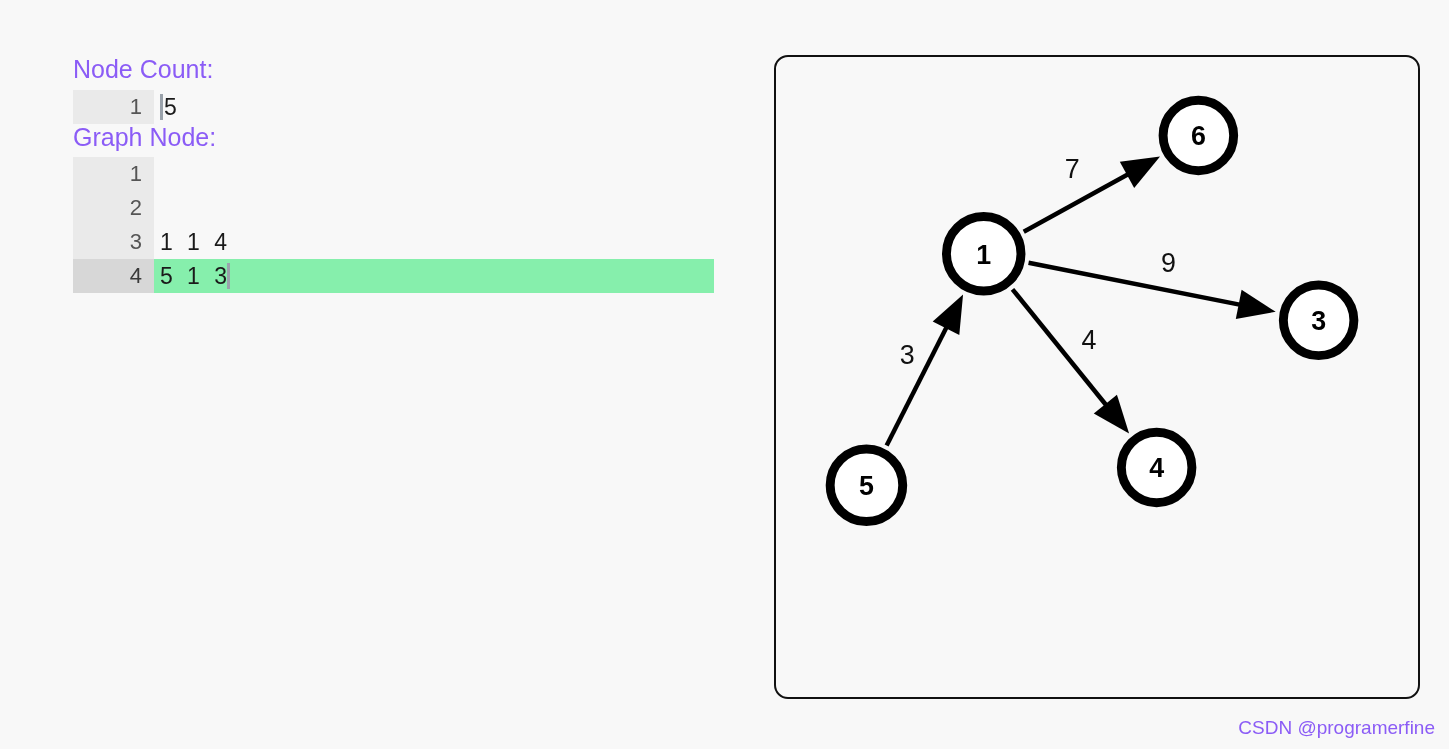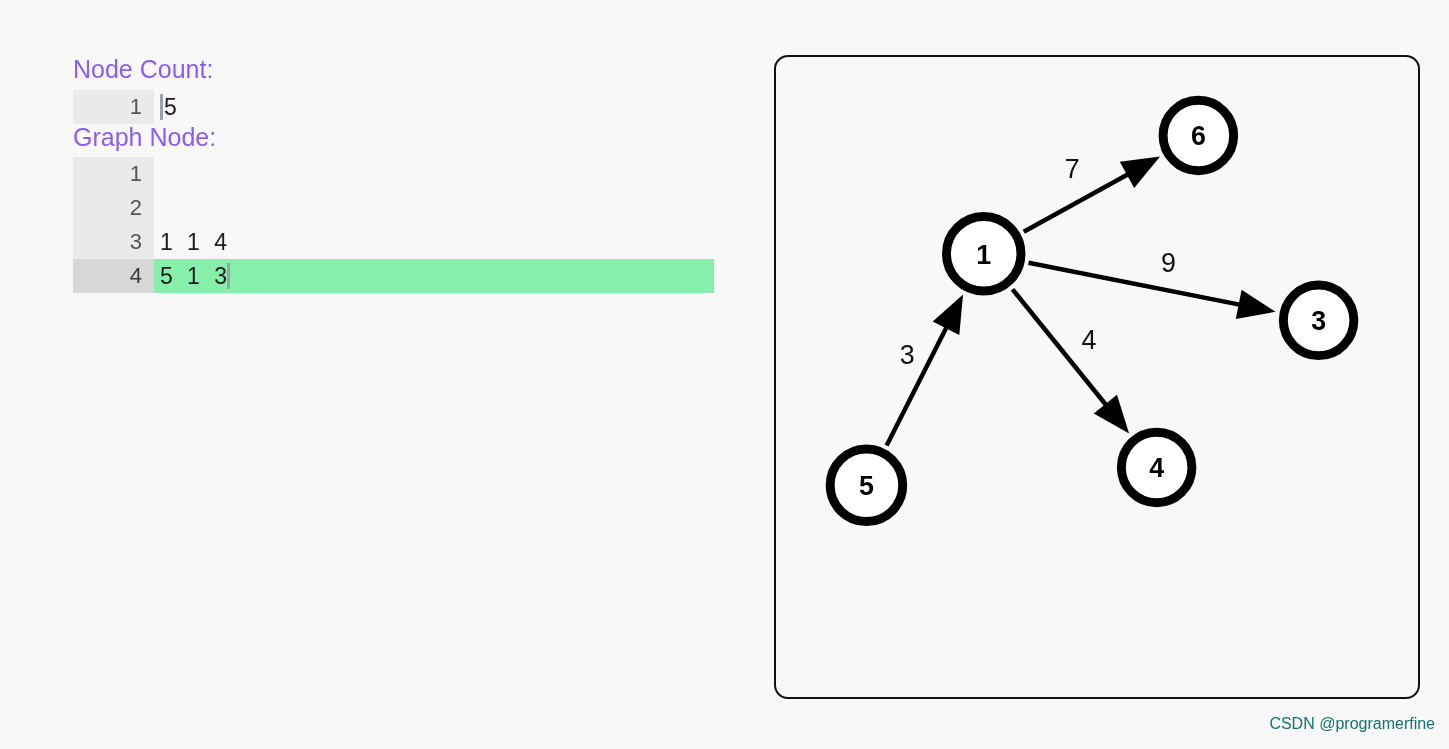--- a/index.html
+++ b/index.html
@@ -156,23 +156,23 @@
     font-size: 27px;
     fill: #111111;
     text-anchor: middle;
     dominant-baseline: central;
   }
 
   
   #watermark {
     position: absolute;
     right: 14px;
-    bottom: 16px;
-    font-size: 16px;
-    color: #0f766e;
+    bottom: 10px;
+    font-size: 19px;
+    color: #8b5cf6;
     font-family: "Liberation Sans", sans-serif;
     white-space: nowrap;
   }
 </style>
 </head>
 <body>
 
 <div id="editor-panel">
 
   <div id="gutter-filler"></div>

